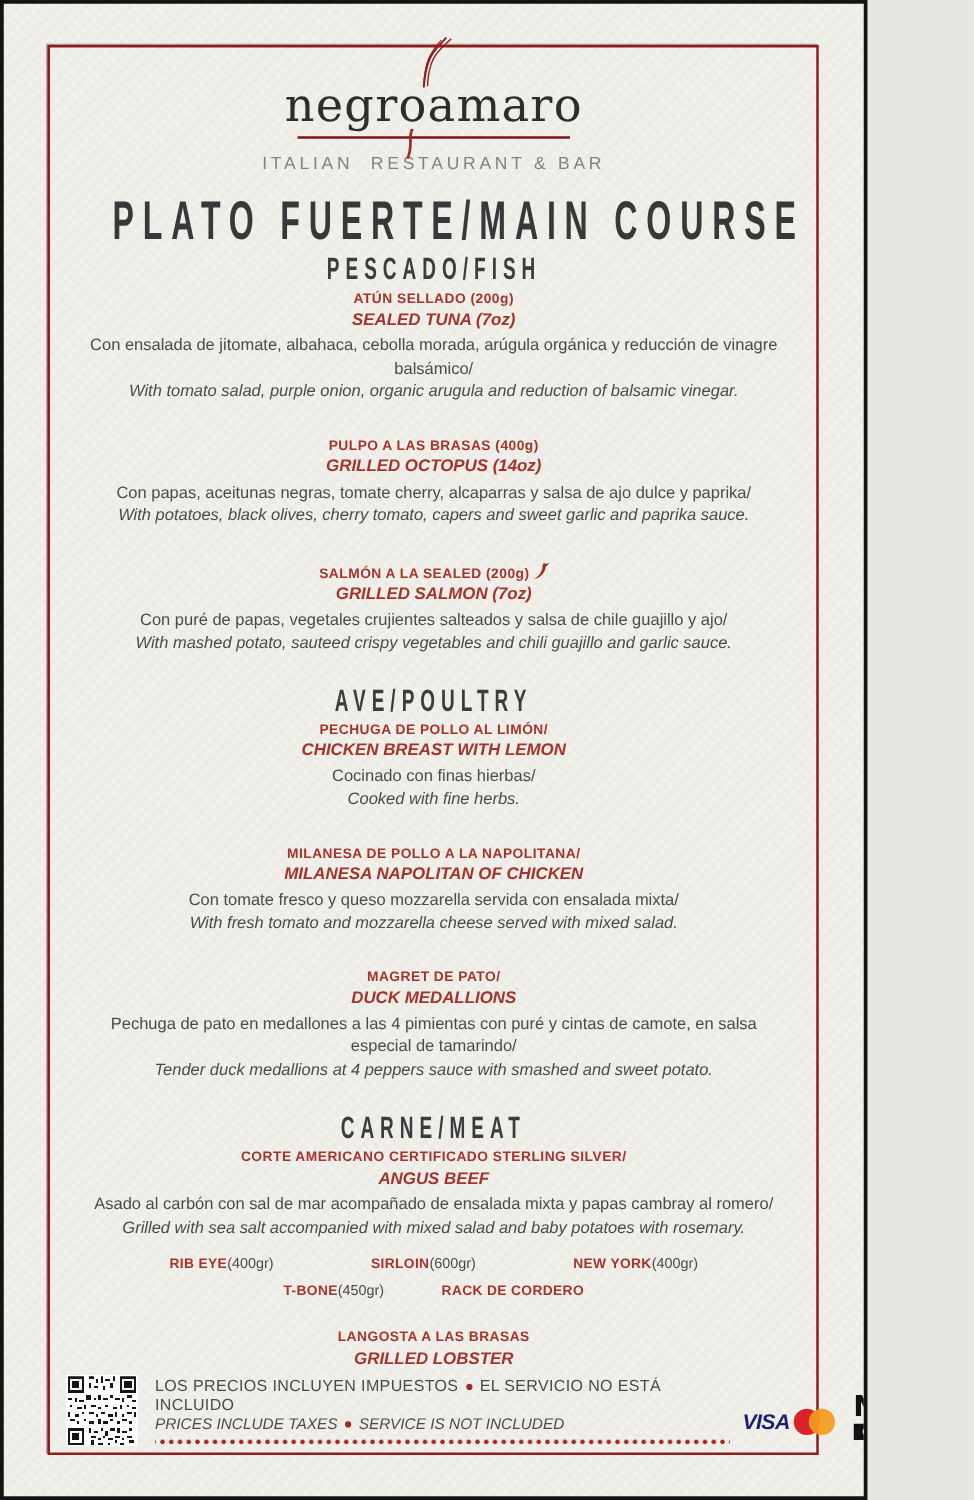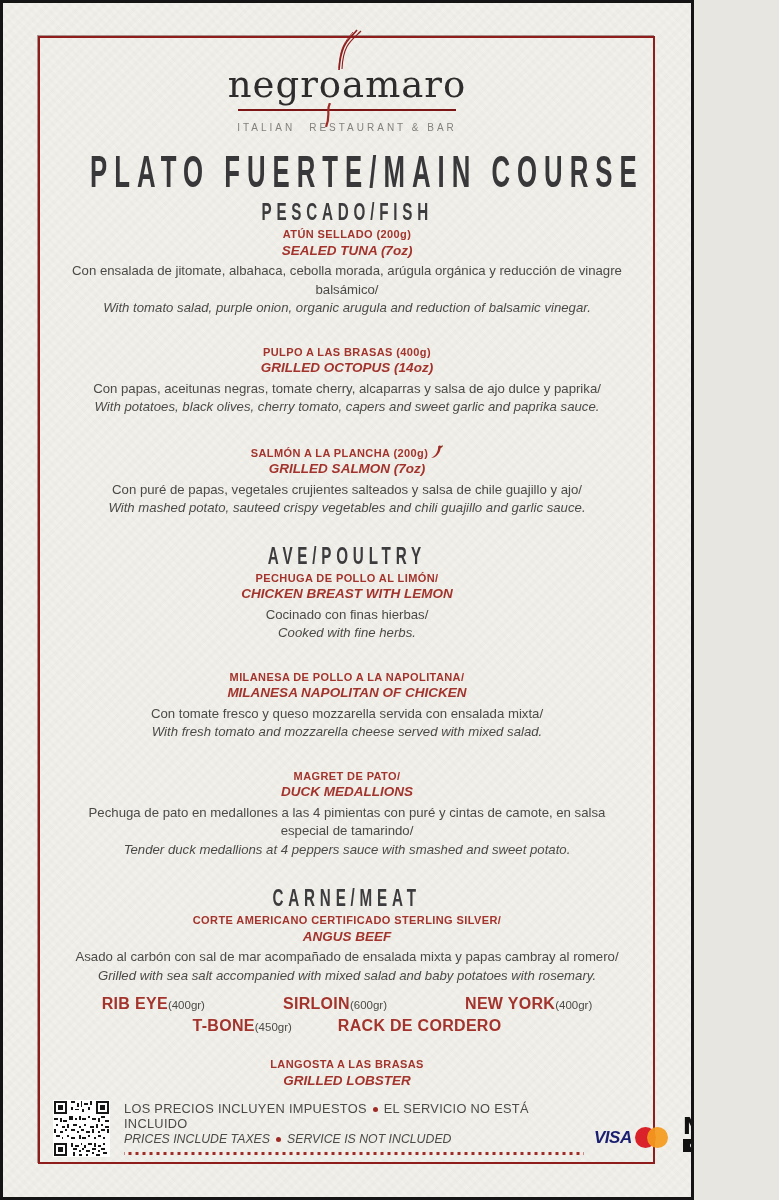--- a/index.html
+++ b/index.html
@@ -16,21 +16,21 @@
   .frame{position:absolute;top:33px;left:35px;right:36px;bottom:33px;border:2px solid #8e1d1c;box-shadow:-1px -1px 0 rgba(60,10,10,.4);pointer-events:none;}
   .content{position:absolute;top:3px;left:3px;right:3px;bottom:3px;text-align:center;}
 
   
   .logo-block{margin-top:22px;position:relative;}
   .logo-swirl{display:block;margin:0 auto -6px auto;}
   .logo-name{font-family:"DejaVu Serif","Liberation Serif",serif;font-size:37px;color:#2e2c2d;letter-spacing:1px;line-height:1;}
   .logo-rule-wrap{position:relative;width:218px;margin:4px auto 3px auto;height:12px;}
   .logo-rule{position:absolute;top:2px;left:0;right:0;height:2px;background:#7c1516;}
   .logo-brush{position:absolute;left:84px;top:-4px;}
-  .logo-tagline{font-size:10px;letter-spacing:3px;color:#83807d;display:flex;justify-content:center;gap:14px;align-items:center;margin-top:1px;}
+  .logo-tagline{font-size:14px;letter-spacing:3px;color:#83807d;display:flex;justify-content:center;gap:14px;align-items:center;margin-top:1px;}
 
   
   .title-row{display:flex;align-items:center;margin:20px 0 6px 0;}
   .title-dash{flex:1;height:4px;background:repeating-linear-gradient(90deg,#9e2b26 0 1.6px,rgba(158,43,38,.15) 1.6px 3.4px);border-top:1px solid rgba(120,20,20,.35);border-bottom:1px solid rgba(120,20,20,.35);}
   .main-title{display:inline-block;white-space:nowrap;padding:0 6px;color:#38373a;font-weight:bold;font-size:33px;letter-spacing:9px;transform:scale(.78,1.32);transform-origin:center;}
 
   
   .section-heading{display:inline-block;color:#3c3b3e;font-weight:bold;font-size:19px;letter-spacing:6px;transform:scale(.8,1.3);transform-origin:center;margin:0 0 4px 0;}
   .sec-fish{margin-top:10px;} .sec-poultry{margin-top:14px;} .sec-meat{margin-top:28px;}
 
@@ -39,21 +39,21 @@
   .item-name{color:#a3342d;font-weight:bold;font-size:11px;letter-spacing:.4px;line-height:1.35;}
   .item-name-en{color:#a3342d;font-style:italic;font-size:13.5px;font-weight:bold;line-height:1.35;}
   .item-desc{color:#4c4a48;font-size:13.2px;line-height:1.4;margin-top:2px;}
   .item-desc-en{color:#4c4a48;font-style:italic;font-size:13.2px;line-height:1.4;}
   .chili{vertical-align:-2px;margin-left:2px;}
 
   
   .cuts-row{display:flex;justify-content:center;gap:78px;margin-top:6px;}
   .cuts-row2{display:flex;justify-content:center;gap:46px;margin-top:4px;}
   .cut{white-space:nowrap;}
-  .cut-name{color:#a3342d;font-weight:bold;font-size:16px;letter-spacing:.3px;}
+  .cut-name{color:#a3342d;font-weight:bold;font-size:11px;letter-spacing:.3px;}
   .cut-weight{color:#4c4a48;font-size:11.5px;}
   .lobster{margin-top:22px;}
 
   
   .footer{position:absolute;left:50px;right:54px;bottom:40px;display:flex;align-items:center;}
   .qr{width:55px;height:55px;background:#fff;padding:1px;flex:0 0 auto;margin-right:14px;}
   .footer-center{flex:1;}
   .footer-line{font-size:12.8px;color:#4c4a48;letter-spacing:.3px;}
   .footer-line-en{font-size:12.3px;color:#4c4a48;font-style:italic;margin-top:1px;}
   .red-dot{display:inline-block;width:5px;height:5px;border-radius:50%;background:#9e2b26;vertical-align:1px;margin:0 6px;}
@@ -113,21 +113,21 @@
       </div>
 
       <div class="item">
         <div class="item-name">PULPO A LAS BRASAS (400g)</div>
         <div class="item-name-en">GRILLED OCTOPUS (14oz)</div>
         <div class="item-desc">Con papas, aceitunas negras, tomate cherry, alcaparras y salsa de ajo dulce y paprika/</div>
         <div class="item-desc-en">With potatoes, black olives, cherry tomato, capers and sweet garlic and paprika sauce.</div>
       </div>
 
       <div class="item">
-        <div class="item-name"><span>SALMÓN A LA PLANCHA (200g)</span><svg class="chili" width="13" height="15" viewBox="0 0 13 15">
+        <div class="item-name"><span>SALMÓN A LA SEALED (200g)</span><svg class="chili" width="13" height="15" viewBox="0 0 13 15">
               <path d="M1 14C6 14 10 9 10.5 4.5 10.8 3.6 11.5 3 12.3 2.9L12.6 1.6 11 2.1C10.2 1.3 8.8 1.4 8.2 2.3 8.4 8 5 12.6 1 14z" fill="#9e2b26"></path>
               <path d="M10.6 4.2c.6-1.4 1.4-2 2.4-2.4" stroke="#6e4a1e" stroke-width="0.8" fill="none"></path>
             </svg></div>
         <div class="item-name-en">GRILLED SALMON (7oz)</div>
         <div class="item-desc">Con puré de papas, vegetales crujientes salteados y salsa de chile guajillo y ajo/</div>
         <div class="item-desc-en">With mashed potato, sauteed crispy vegetables and chili guajillo and garlic sauce.</div>
       </div>
     </div>
 
     <div class="sec-poultry">

